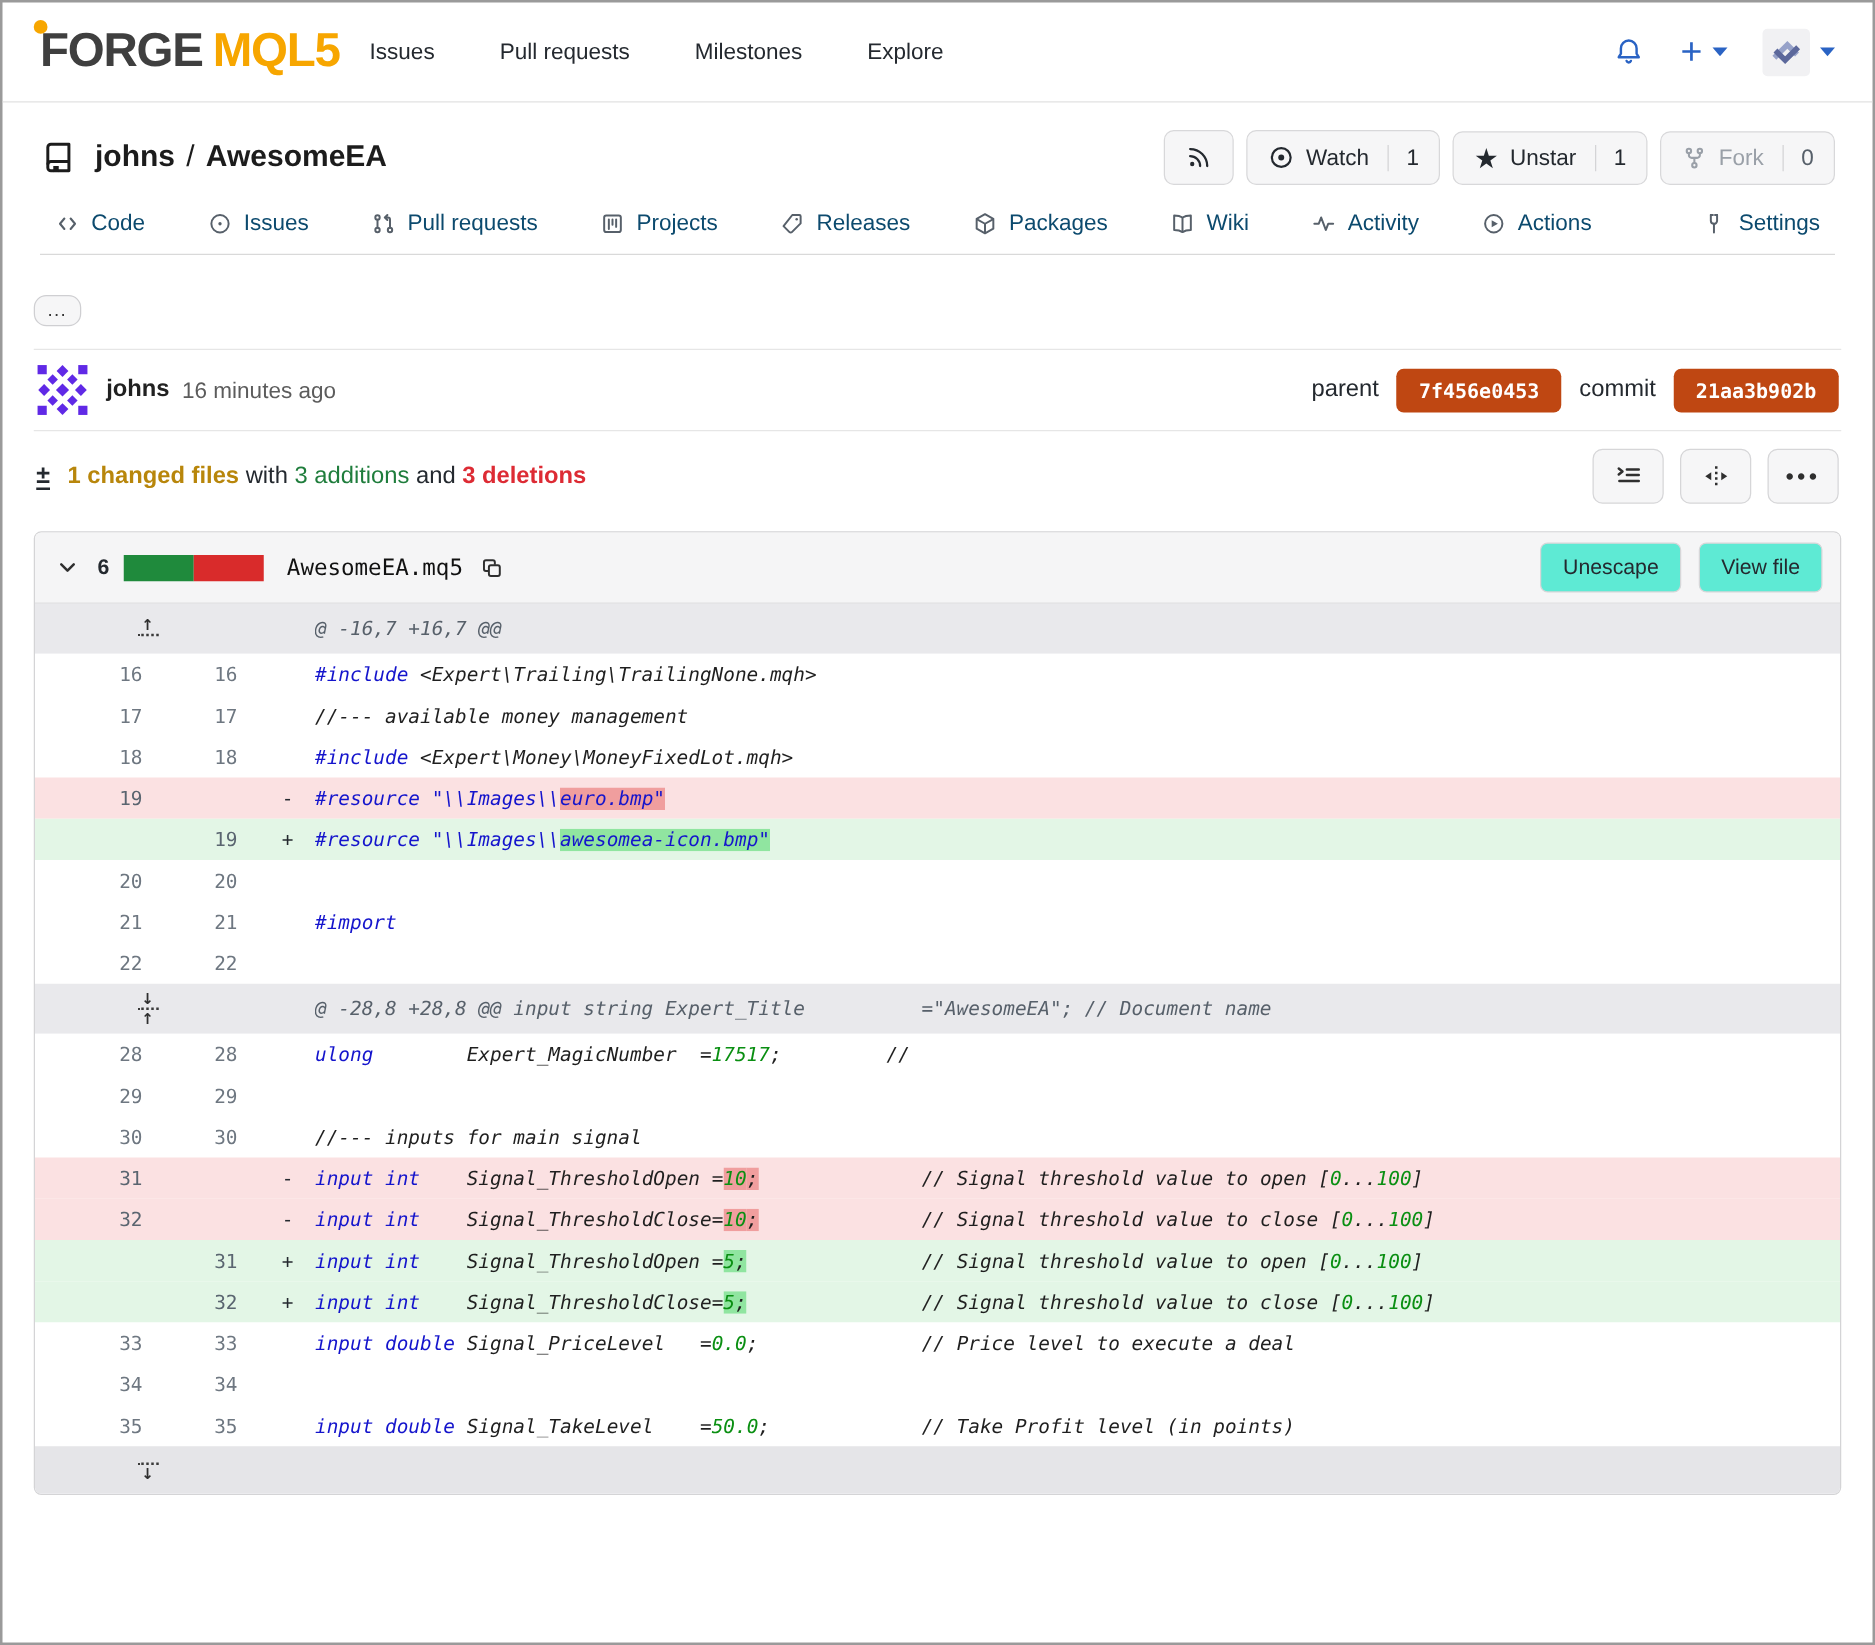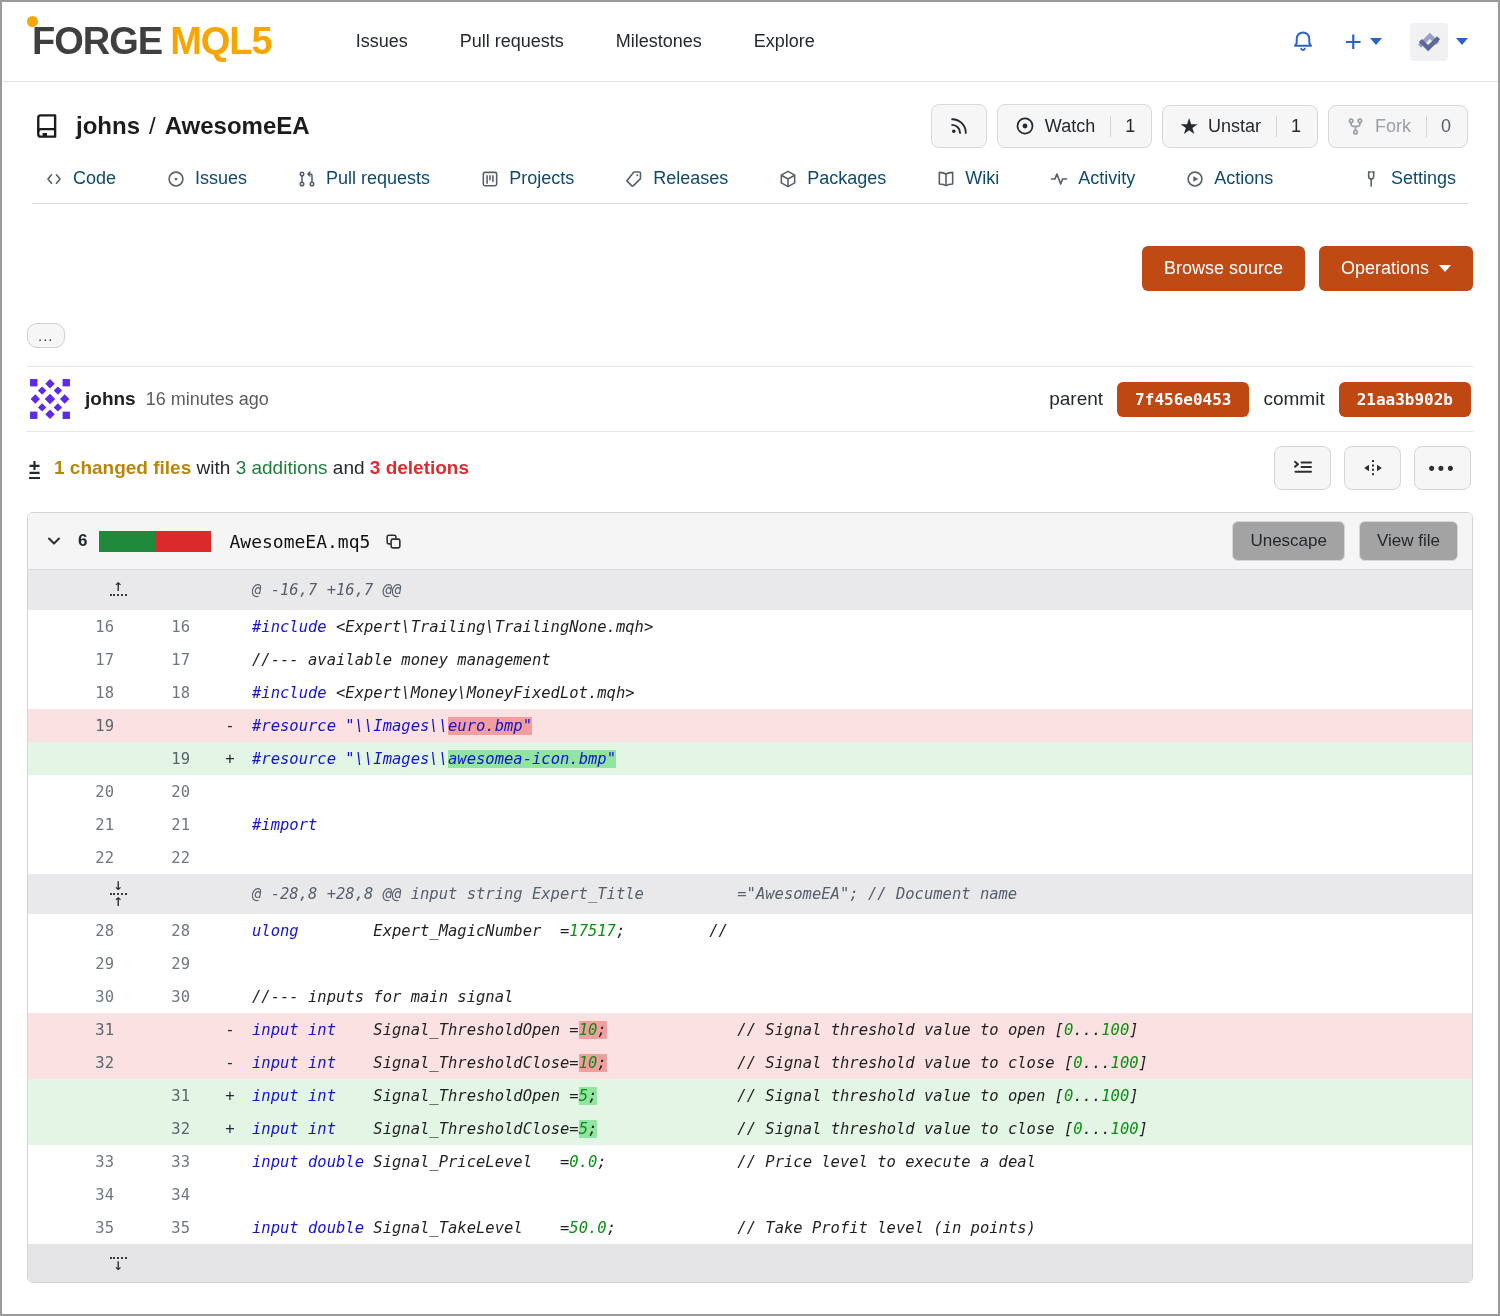--- a/index.html
+++ b/index.html
@@ -1,21 +1,21 @@
 <!DOCTYPE html>
 <html><head>
 <meta charset="utf-8">
 <style>
   * { box-sizing: border-box; margin: 0; padding: 0; }
   body { font-family: "Liberation Sans", sans-serif; background:#fff; color:#24292f; }
   .page { width:1500px; height:1316px; border:2px solid #9a9a9a; background:#fff; overflow:hidden; position:relative; }
 
   
   .navbar { height:80px; display:flex; align-items:center; padding:0 30px; border-bottom:1px solid #e2e2e2; }
-  .logo { display:flex; align-items:flex-end; cursor:pointer; margin-right:84px; }
+  .logo { display:flex; align-items:flex-end; cursor:pointer; margin-right:24px; }
   .logo-f-wrap { position:relative; }
   .logo-dot { position:absolute; left:-5px; top:-4px; width:11px; height:11px; border-radius:50%; background:#f7a600; }
   .logo-dark { font-size:38px; font-weight:800; color:#3f3f3f; letter-spacing:-1px; }
   .logo-orange { font-size:38px; font-weight:800; color:#f7a600; letter-spacing:-1px; margin-left:8px; }
   .nav-links { display:flex; gap:52px; }
   .nav-links a { text-decoration:none; color:#24292f; font-size:18px; cursor:pointer; }
   .nav-right { margin-left:auto; display:flex; align-items:center; gap:28px; }
   .icon-blue { color:#2a63c4; display:inline-flex; align-items:center; }
   .plus-group, .avatar-group { display:flex; align-items:center; gap:8px; cursor:pointer; }
   .plus-sign { font-size:30px; color:#2a63c4; font-weight:400; line-height:1; }
@@ -69,21 +69,21 @@
   .diff-box { border:1px solid #d4d4d6; border-radius:6px; margin-top:10px; overflow:hidden; background:#fff; }
   .diff-head { background:#f5f5f6; display:flex; align-items:center; padding:8px 14px; gap:12px; }
   .chev-btn { background:none; border:none; color:#2f2f2f; cursor:pointer; display:inline-flex; padding:2px; }
   .diff-count { font-size:17px; font-weight:700; color:#24292f; }
   .stat-bar { display:flex; width:112px; height:21px; }
   .stat-bar .g { background:#1f8a3c; width:56px; }
   .stat-bar .r { background:#d92b2b; width:56px; }
   .diff-filename { font-family:"DejaVu Sans Mono", monospace; font-size:18px; color:#111; margin-left:6px; }
   .copy-btn { background:none; border:none; color:#2f2f2f; cursor:pointer; display:inline-flex; padding:2px; }
   .diff-head-right { margin-left:auto; display:flex; gap:14px; }
-  .btn-small { background:#a3a3a3; border:1px solid #d6d6d8; border-radius:6px; padding:9px 17px; font-size:17px; color:#24292f; cursor:pointer; font-family:inherit; }
+  .btn-small { background:#5eead4; border:1px solid #d6d6d8; border-radius:6px; padding:9px 17px; font-size:17px; color:#24292f; cursor:pointer; font-family:inherit; }
 
   .diff-table { border-top:1px solid #d9d9db; }
   .drow { display:grid; grid-template-columns:104px 76px 44px 1fr; align-items:center; height:33px; font-family:"DejaVu Sans Mono", monospace; font-size:15.5px; color:#1f1f1f; }
   .drow.ctx { background:#fff; }
   .drow.del { background:#fbe1e2; }
   .drow.add { background:#e3f6e6; }
   .drow.hunk { background:#e9e9ec; height:40px; color:#5a626b; }
   .drow.bottomrow { background:#e5e5e8; height:38px; }
   .ln { text-align:right; padding-right:18px; color:#6e7781; cursor:pointer; }
   .drow.del .ln, .drow.add .ln { color:#5a6570; }
@@ -291,27 +291,20 @@
               <path d="M8 3.5h2M12 3.5h2"></path>
             </svg>
         </span>
         <span>Settings</span>
       </a>
     </nav>
   </section>
 
   <main class="content">
 
-    <div class="ops-row">
-      <button class="btn-orange">Browse source</button>
-      <button class="btn-orange">
-        <span>Operations</span>
-        <span class="caret-white"></span>
-      </button>
-    </div>
 
     <div class="msg-row">
       <button class="btn-ellipsis">...</button>
     </div>
 
     <hr class="divider">
 
     <div class="commit-row">
       <span>
         <svg width="42" height="42" viewBox="0 0 40 40" fill="#6029e6">

